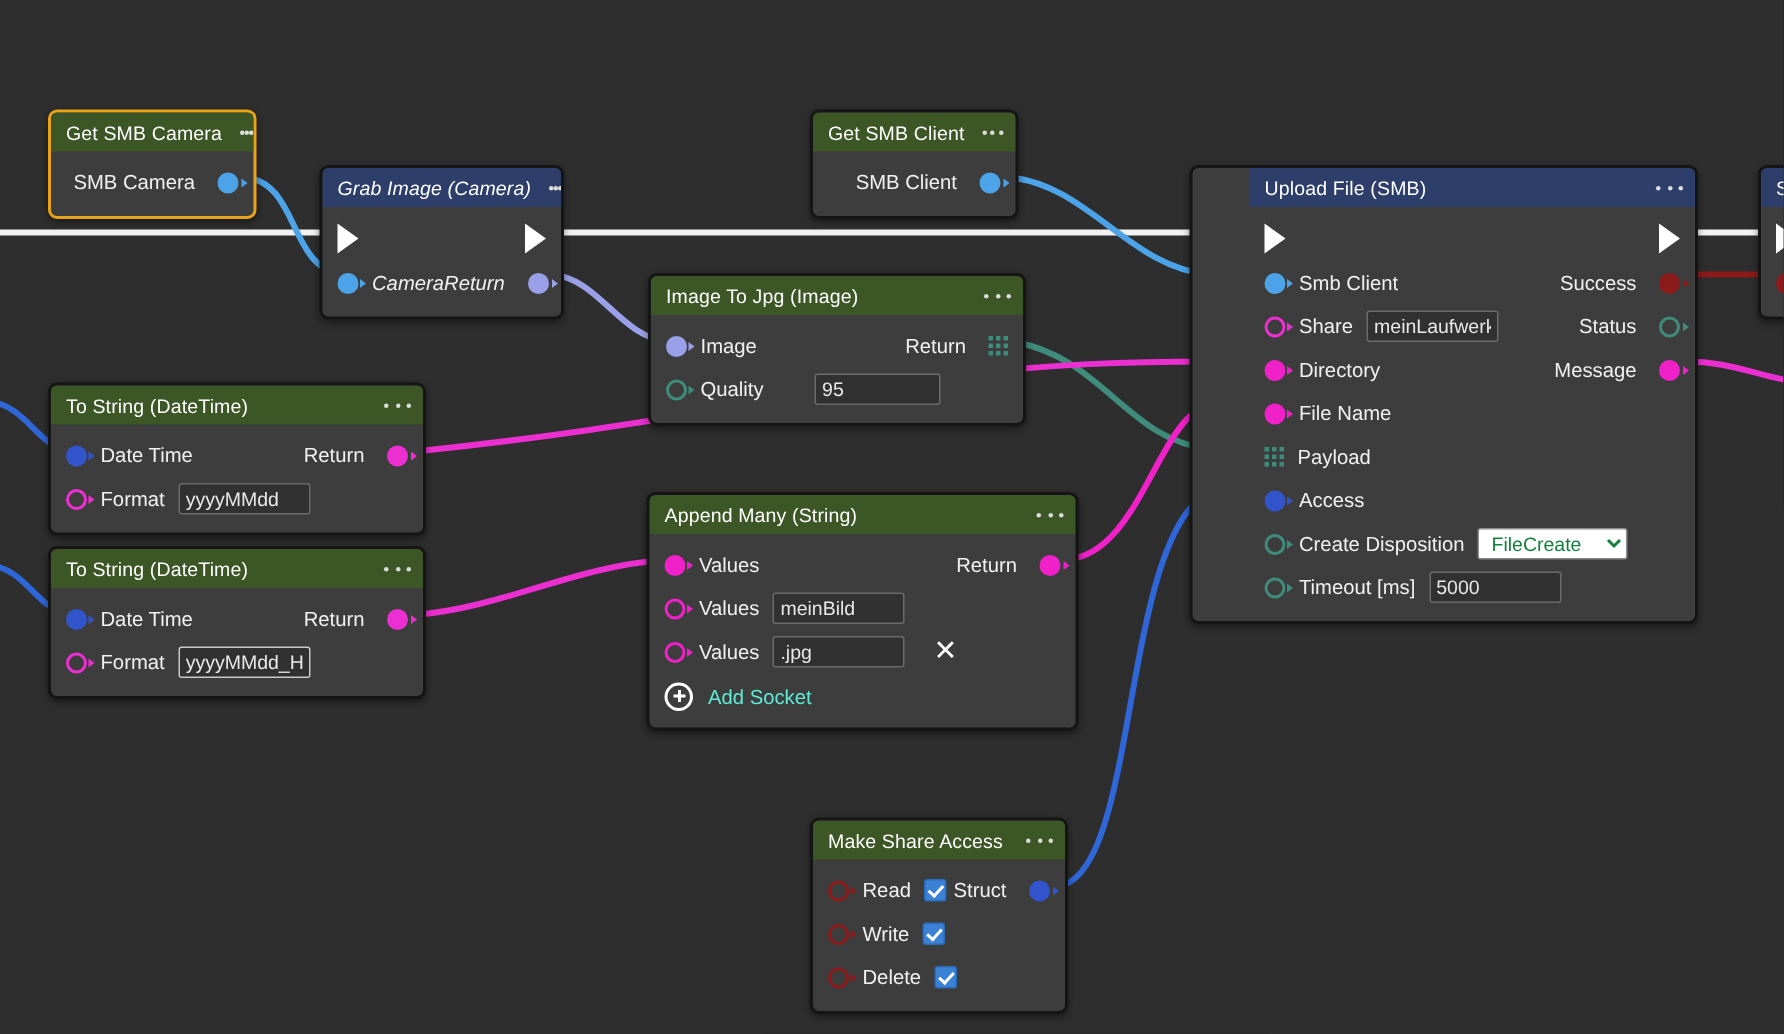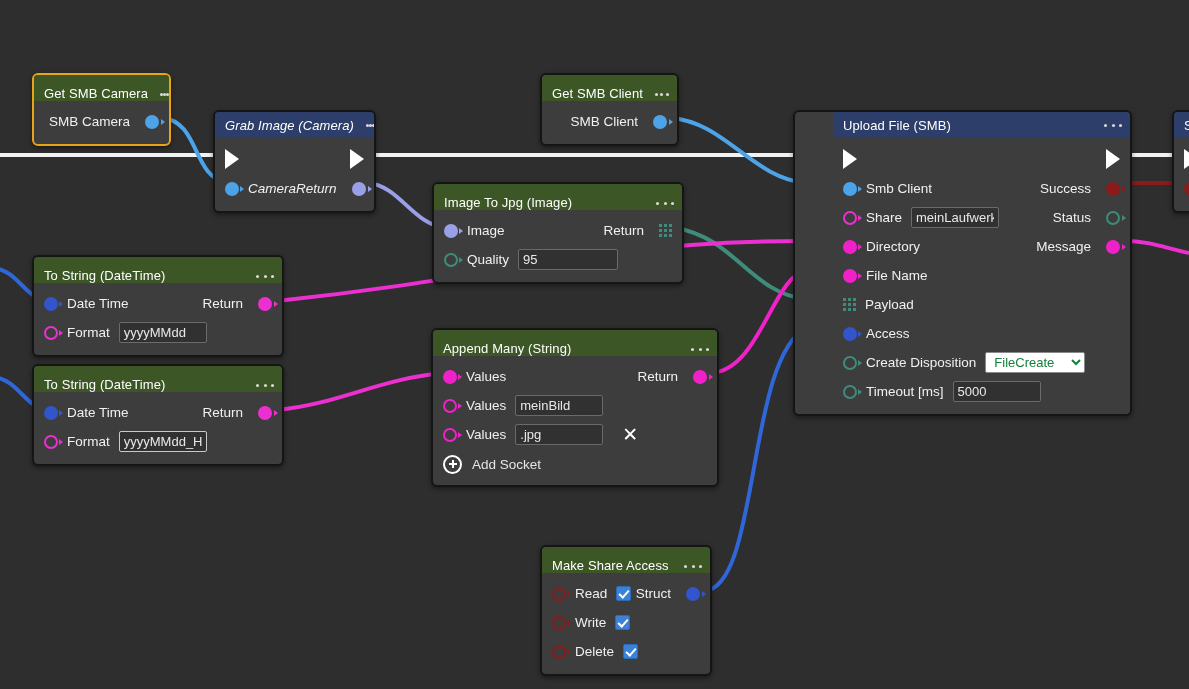--- a/index.html
+++ b/index.html
@@ -35,21 +35,21 @@
   .node-header {
     height: 26px;
     display: flex;
     align-items: center;
     padding: 0 8px 0 10px;
     font-size: 13px;
     color: #ffffff;
     letter-spacing: .1px;
     white-space: nowrap;
   }
-  .hdr-green { background: #3d5626; align-items: flex-end; }
+  .hdr-green { background: #3d5626; }
   .hdr-blue  { background: #2c3e69; }
   .node-title { flex: 1 1 auto; }
   .dots {
     width: 18px; height: 14px;
     display:flex; align-items:center; justify-content:space-between;
     margin-left: 12px;
   }
   .dots i { width:3px; height:3px; border-radius:50%; background:#dcdcdc; display:block; }
   .node-body { padding: 6px 0 8px 0; }
 
@@ -159,21 +159,21 @@
   .addsock { display:flex; align-items:center; gap:10px; padding: 2px 10px 0 10px; height: 28px; }
   .plus {
     width: 19px; height: 19px; border-radius: 50%;
     border: 2px solid #ffffff; position: relative; flex: 0 0 19px;
   }
   .plus::before, .plus::after {
     content:""; position:absolute; background:#fff;
   }
   .plus::before { left: 3.5px; top: 6.5px; width: 8px; height: 2px; }
   .plus::after  { left: 6.5px; top: 3.5px; width: 2px; height: 8px; }
-  .addsock span { font-size: 13.5px; color:#e5e5e5; }
+  .addsock span { font-size: 13.5px; color:#5eead4; }
 </style>
 </head>
 <body>
 
 <div id="canvas">
   <svg id="wires" viewBox="0 0 1189 689" preserveAspectRatio="none">
 
     <path d="M 0,155 L 222,155" stroke="#f2f2f2" stroke-width="4" fill="none"></path>
 
     <path d="M 371,155 L 806,155" stroke="#f2f2f2" stroke-width="4" fill="none"></path>
@@ -316,21 +316,21 @@
               </span>
             </div>
           </div>
           <div class="row">
             <div class="left">
               <span class="sock hollow" style="--c: #3f8c7c;">
                 <span class="dot"></span>
                 <span class="arrow"></span>
               </span>
               <span>Quality</span>
-              <input type="text" class="field" value="95" style="width: 100px;">
+              <input type="text" class="field" value="95" style="width: 84px; margin-left: 25px;">
             </div>
           </div>
         </div>
       </div>
       <div class="node" style="left: 32px; top: 255px; width: 252px;">
         <div class="node-header hdr-green">
           <span class="node-title">To String (DateTime)</span>
           <span class="dots">
             <i></i>
             <i></i>

